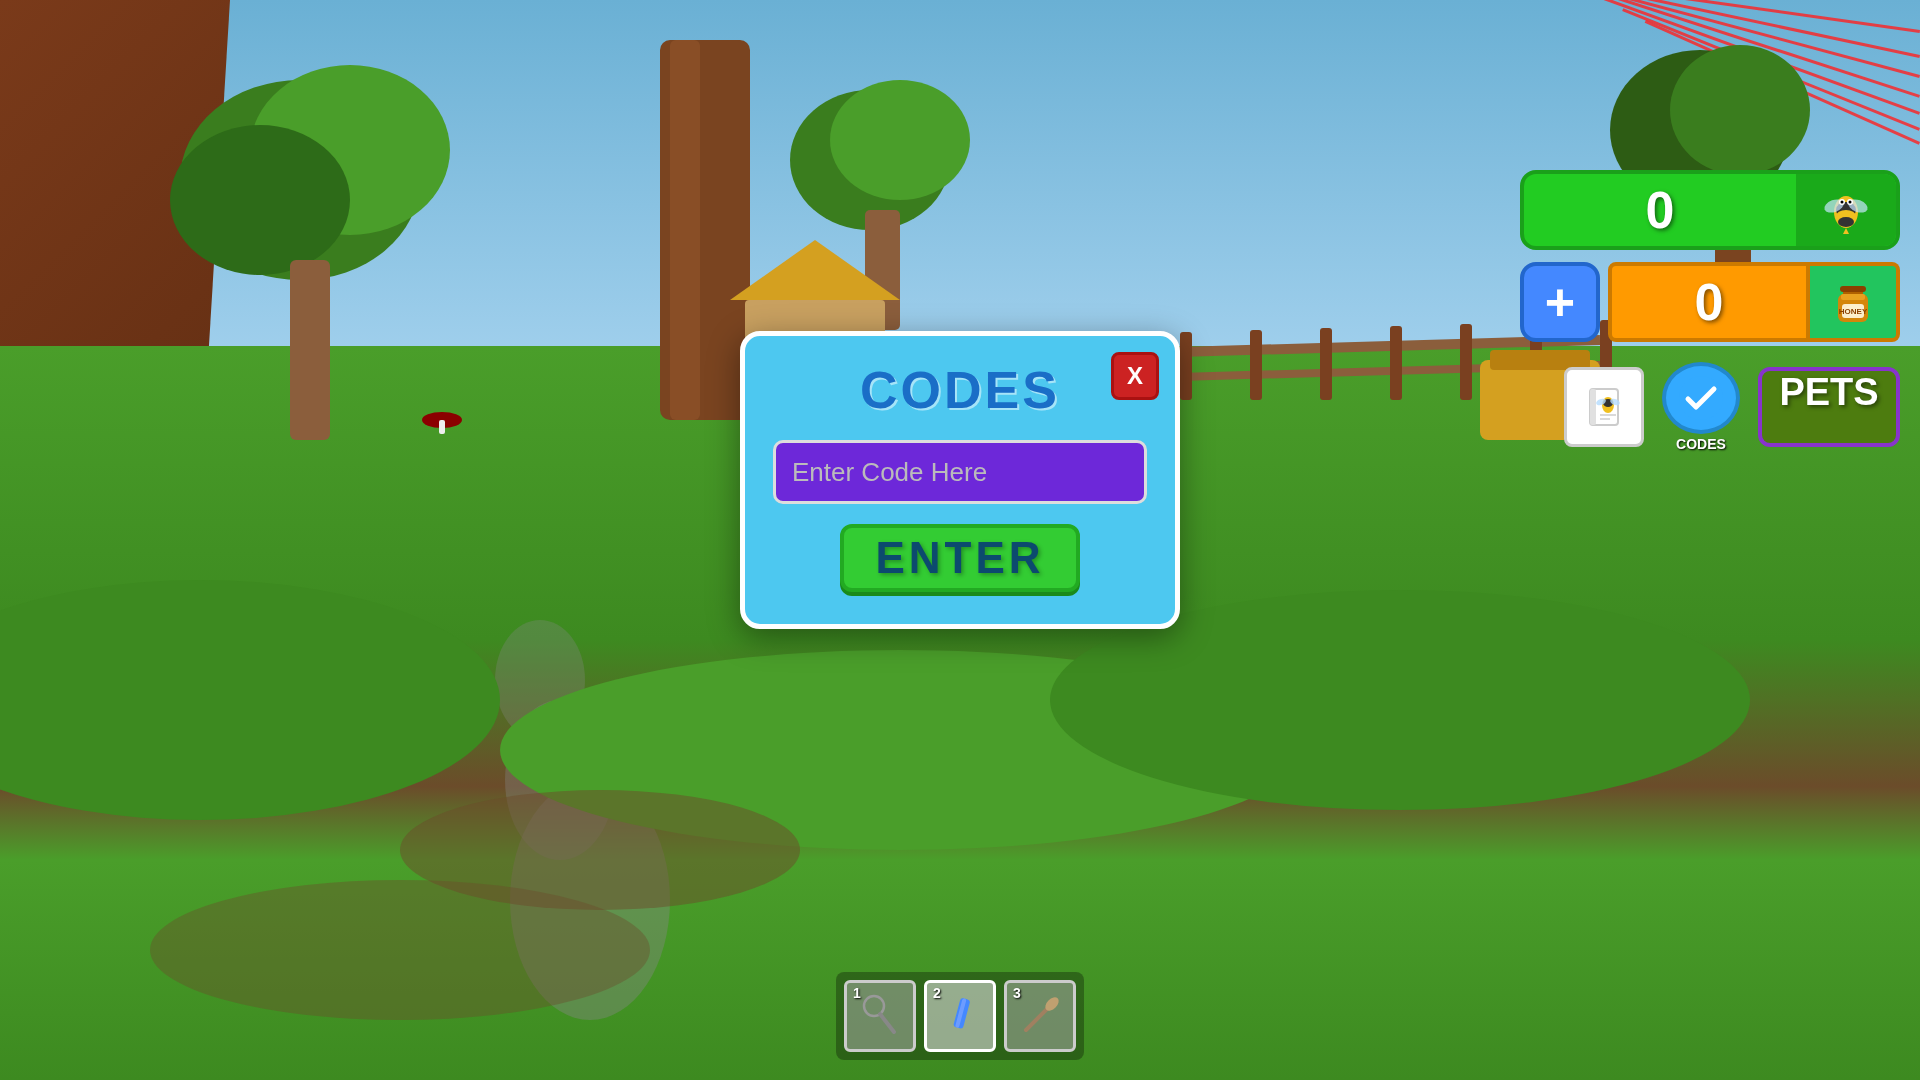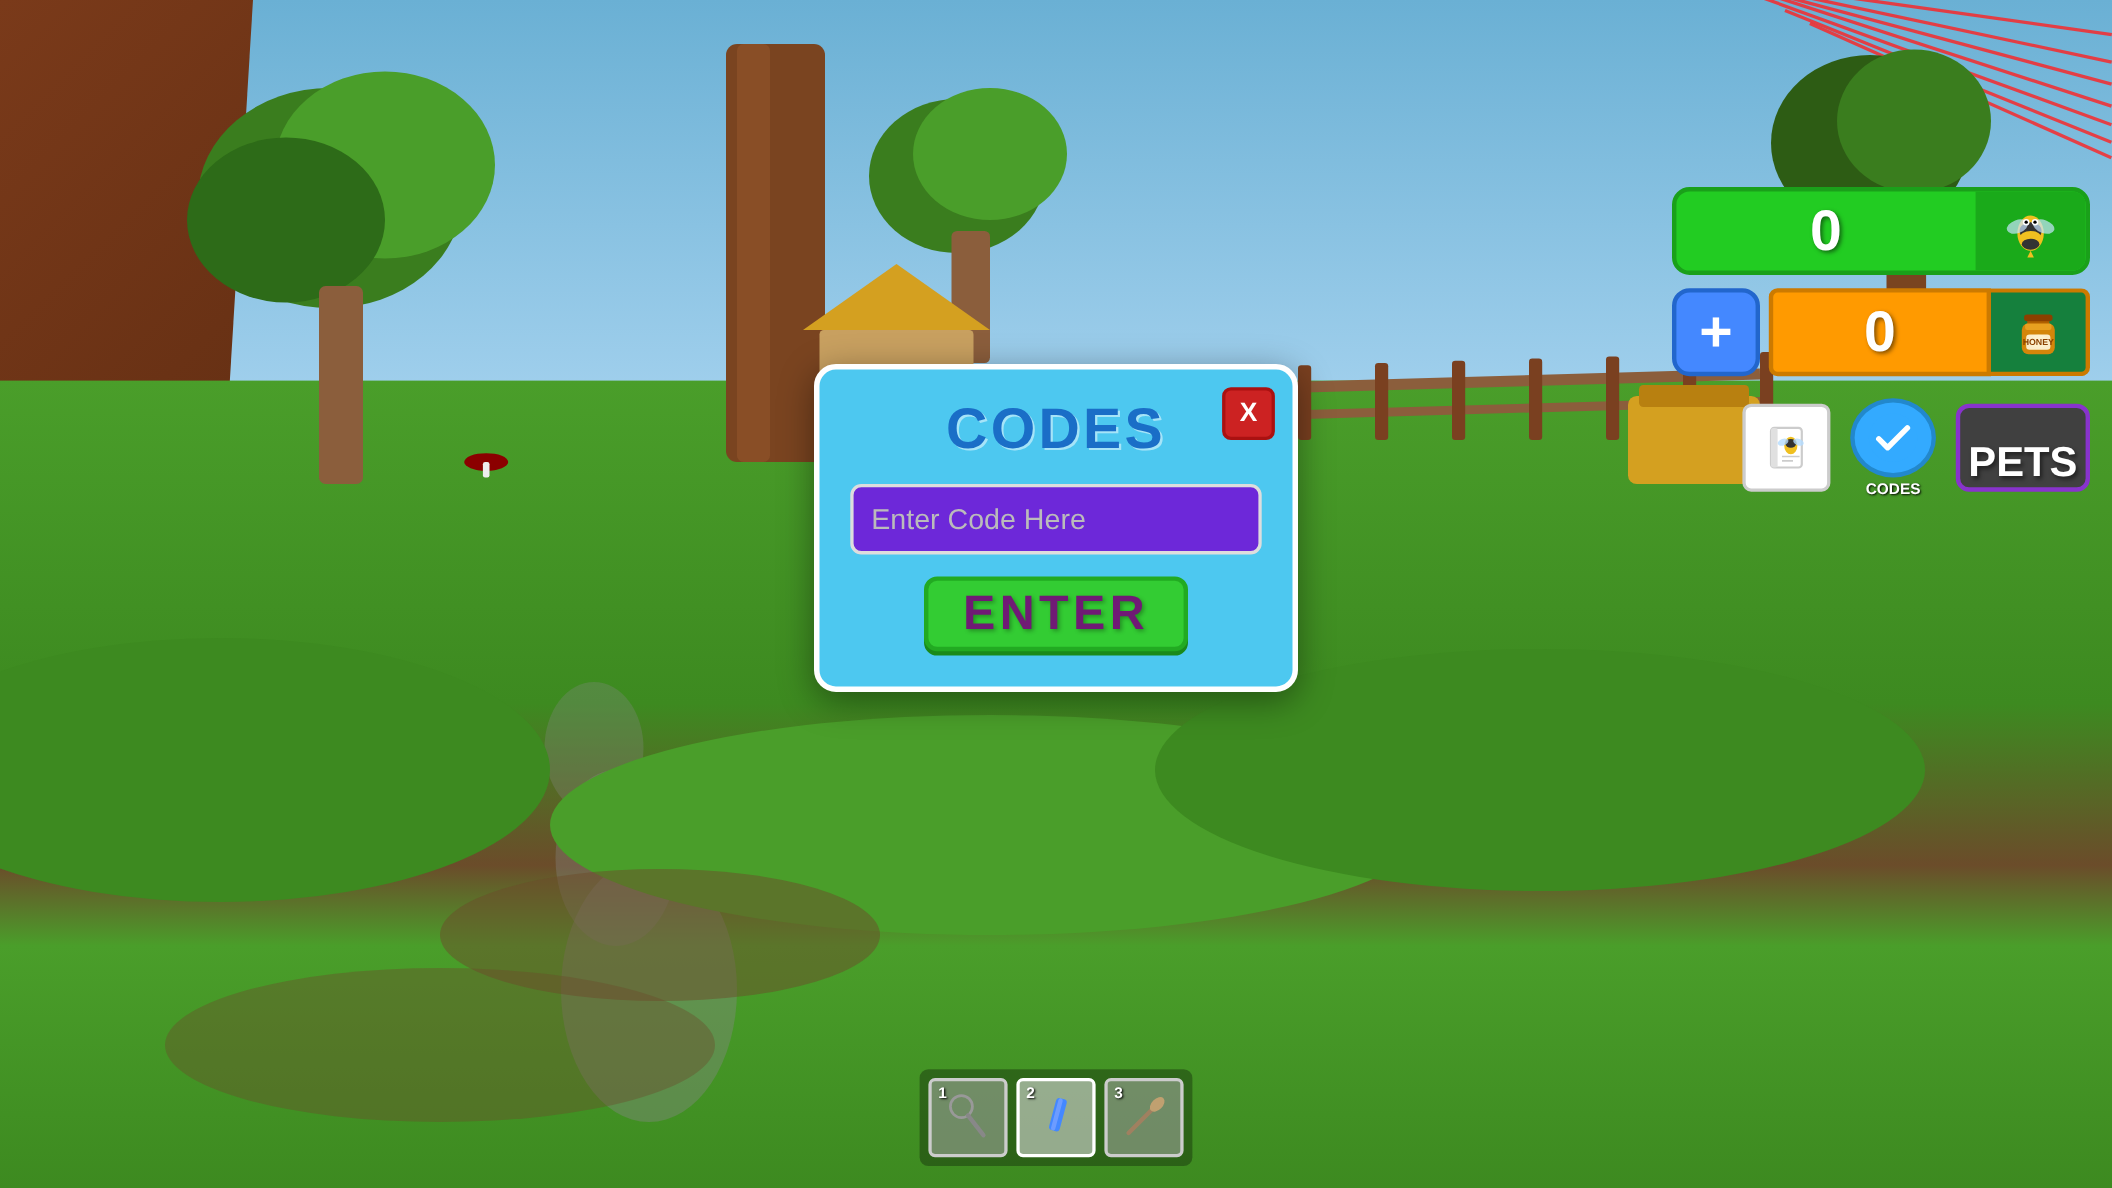--- a/index.html
+++ b/index.html
@@ -185,21 +185,21 @@
       font-weight: 900;
       color: white;
       text-shadow: 2px 2px 4px rgba(0,0,0,0.5);
       border: 4px solid #cc7a00;
       border-radius: 8px 0 0 8px;
     }
 
     .honey-icon {
       width: 90px;
       height: 80px;
-      background: #15803d;
+      background: #22c55e;
       border: 4px solid #cc7a00;
       border-left: none;
       border-radius: 0 8px 8px 0;
       display: flex;
       align-items: center;
       justify-content: center;
       font-size: 42px;
     }
 
     
@@ -251,26 +251,26 @@
 
     .codes-label {
       font-size: 14px;
       font-weight: 900;
       color: white;
       text-shadow: 1px 1px 2px #000;
       margin-top: 2px;
     }
 
     .pets-btn {
-      width: 122px;
-      height: 80px;
-      background: #404040;
+      width: 142px;
+      height: 80px;
+      background: #4d7c0f;
       border-radius: 12px;
       display: flex;
-      align-items: flex-end;
+      align-items: flex-start;
       justify-content: center;
       cursor: pointer;
       border: 4px solid #8833cc;
     }
 
     .pets-btn-text {
       font-size: 38px;
       font-weight: 900;
       color: white;
       text-shadow: 2px 2px 4px rgba(0,0,0,0.5);
@@ -361,21 +361,21 @@
       display: flex;
       align-items: center;
       justify-content: center;
       cursor: pointer;
       box-shadow: 0 4px 0 #1a8a1a;
     }
 
     .enter-btn-text {
       font-size: 44px;
       font-weight: 900;
-      color: #701a75;
+      color: #0c4a6e;
       font-family: 'Arial Black', Arial, sans-serif;
       text-shadow: 2px 2px 4px rgba(0,0,0,0.3);
       letter-spacing: 4px;
     }
   </style>
 </head>
 <body>
 
 <div class="game-bg">
 

